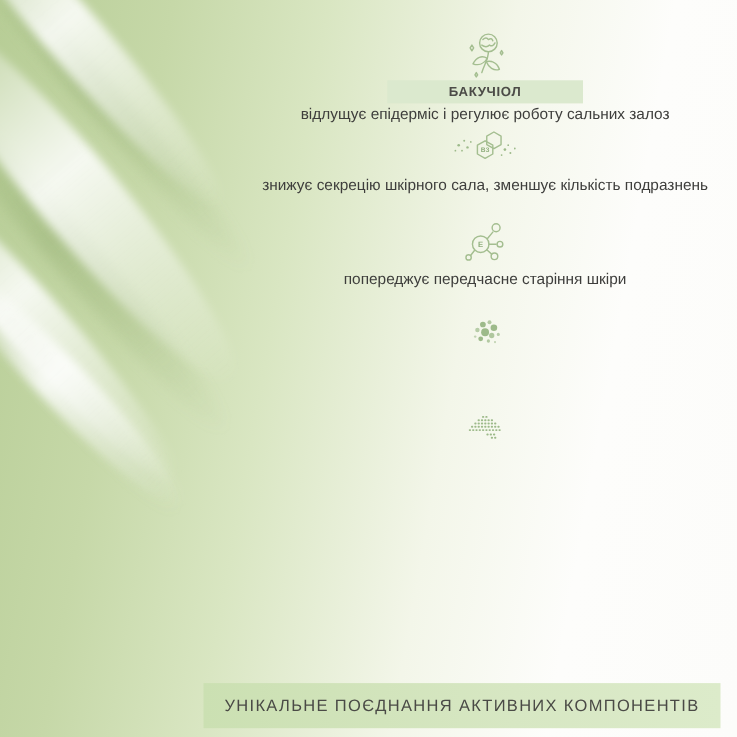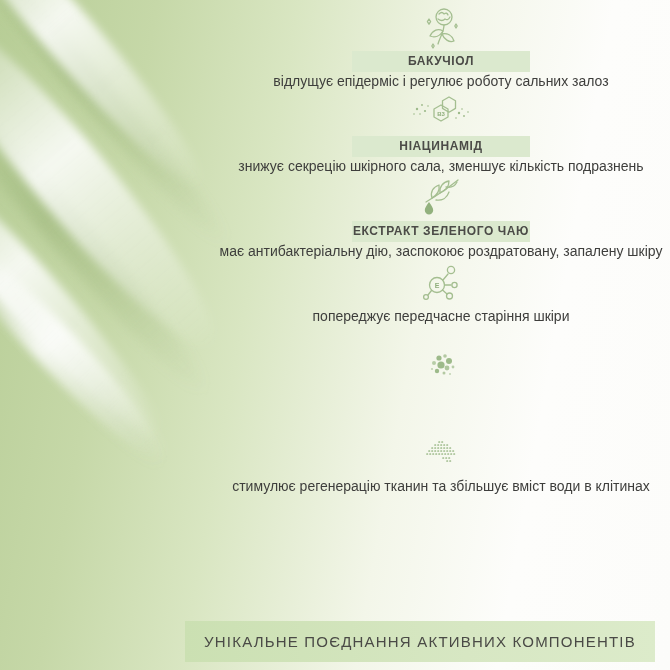--- a/index.html
+++ b/index.html
@@ -14,21 +14,21 @@
   .streak.shade{background:linear-gradient(90deg,rgba(140,168,105,0) 0%,rgba(140,168,105,.38) 45%,rgba(140,168,105,0) 100%);filter:blur(6px);}
   .s1{left:-130px;top:10px;width:400px;height:52px;transform:rotate(49deg);}
   .s2{left:-150px;top:140px;width:440px;height:74px;transform:rotate(50deg);}
   .s3{left:-175px;top:260px;width:400px;height:56px;transform:rotate(48deg);}
   .s4{left:-90px;top:330px;width:300px;height:44px;transform:rotate(46deg);}
   .h1{left:-120px;top:70px;width:420px;height:34px;transform:rotate(49deg);}
   .h2{left:-150px;top:210px;width:430px;height:40px;transform:rotate(49deg);}
   .h3{left:-140px;top:320px;width:360px;height:30px;transform:rotate(47deg);}
 
   .column{
-    position:absolute;left:215px;top:4px;width:452px;
+    position:absolute;left:215px;top:26px;width:452px;
     display:flex;flex-direction:column;
   }
   .block{height:85px;display:flex;flex-direction:column;align-items:center;}
   .icon-wrap{height:48px;display:flex;align-items:center;justify-content:center;}
   .icon-wrap svg{display:block;}
   .title-box{
     width:178px;height:22px;background:#dbe9ce;
     display:flex;align-items:center;justify-content:center;
     font-size:12px;font-weight:700;letter-spacing:.6px;color:#4b4b47;
     text-transform:uppercase;
@@ -95,38 +95,23 @@
           <circle class="ic-dot" cx="31" cy="15" r="0.8"></circle>
             <circle class="ic-dot" cx="17" cy="23" r="0.8"></circle>
           <circle class="ic-dot" cx="62" cy="22" r="1.2"></circle>
             <circle class="ic-dot" cx="67" cy="25" r="0.9"></circle>
           <circle class="ic-dot" cx="65" cy="18" r="0.8"></circle>
             <circle class="ic-dot" cx="71" cy="21" r="0.8"></circle>
           <circle class="ic-dot" cx="59" cy="27" r="0.8"></circle>
         </g>
       </svg>
     </div>
-    <div class="title-box">НІАЦИНАМІД</div>
     <div class="desc">знижує секрецію шкірного сала, зменшує кількість подразнень</div>
   </div>
 
-  <div class="block">
-    <div class="icon-wrap">
-      <svg width="50" height="46" viewBox="0 0 50 46">
-        <path class="ic" d="M10 28 C20 22 32 14 42 6"></path>
-        <path class="ic" d="M16 24 C14 18 17 13 23 11 C24 17 21 21 16 24 Z"></path>
-        <path class="ic" d="M24 19 C23 13 27 8 33 7 C33 13 29 17 24 19 Z"></path>
-        <path class="ic" d="M20 26 C26 27 31 24 33 18"></path>
-        <path class="ic" d="M30 13 C35 14 39 12 41 8"></path>
-        <path class="ic-fill" d="M13 28 c-2.6 3.8 -4.2 6 -4.2 8.2 a4.2 4.2 0 0 0 8.4 0 c0 -2.2 -1.6 -4.4 -4.2 -8.2 Z"></path>
-      </svg>
-    </div>
-    <div class="title-box">ЕКСТРАКТ ЗЕЛЕНОГО ЧАЮ</div>
-    <div class="desc">має антибактеріальну дію, заспокоює роздратовану, запалену шкіру</div>
-  </div>
 
   <div class="block">
     <div class="icon-wrap">
       <svg width="46" height="44" viewBox="0 0 46 44">
         <circle class="ic" cx="19" cy="24" r="7.5"></circle>
         <text class="ic-text" x="19" y="26.6" font-size="7" text-anchor="middle">E</text>
         <path class="ic" d="M25 19 L30 13 M26.5 24 L33 24 M24.5 29 L29 33 M13.5 29.5 L10 34"></path>
         <circle class="ic" cx="33" cy="9" r="3.6"></circle>
         <circle class="ic" cx="36.5" cy="24" r="2.6"></circle>
         <circle class="ic" cx="31.5" cy="35" r="3"></circle>
@@ -161,19 +146,18 @@
           <path d="M23 9 L28 9"></path>
           <path d="M19 12 L32 12"></path>
           <path d="M16 15 L35 15"></path>
           <path d="M13 18 L38 18"></path>
           <path d="M11 21 L40 21"></path>
           <path d="M27 25 L34 25"></path>
           <path d="M31 28 L36 28"></path>
         </g>
       </svg>
     </div>
-    <div class="desc">стимулює регенерацію тканин та збільшує вміст води в клітинах</div>
   </div>
 
 
 </div>
 
 <div class="footer-bar">УНІКАЛЬНЕ ПОЄДНАННЯ АКТИВНИХ КОМПОНЕНТІВ</div>
 
 </body></html>

